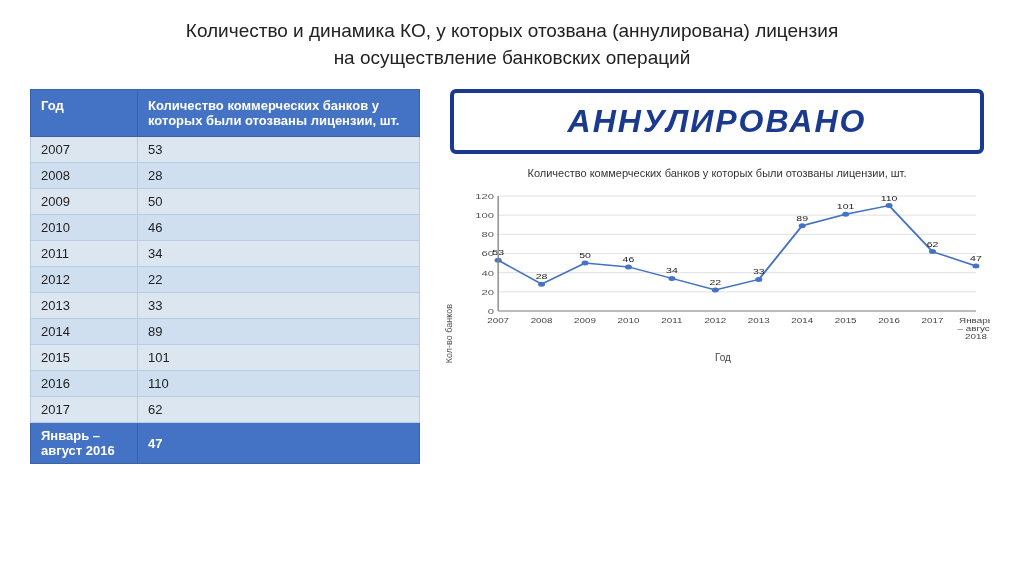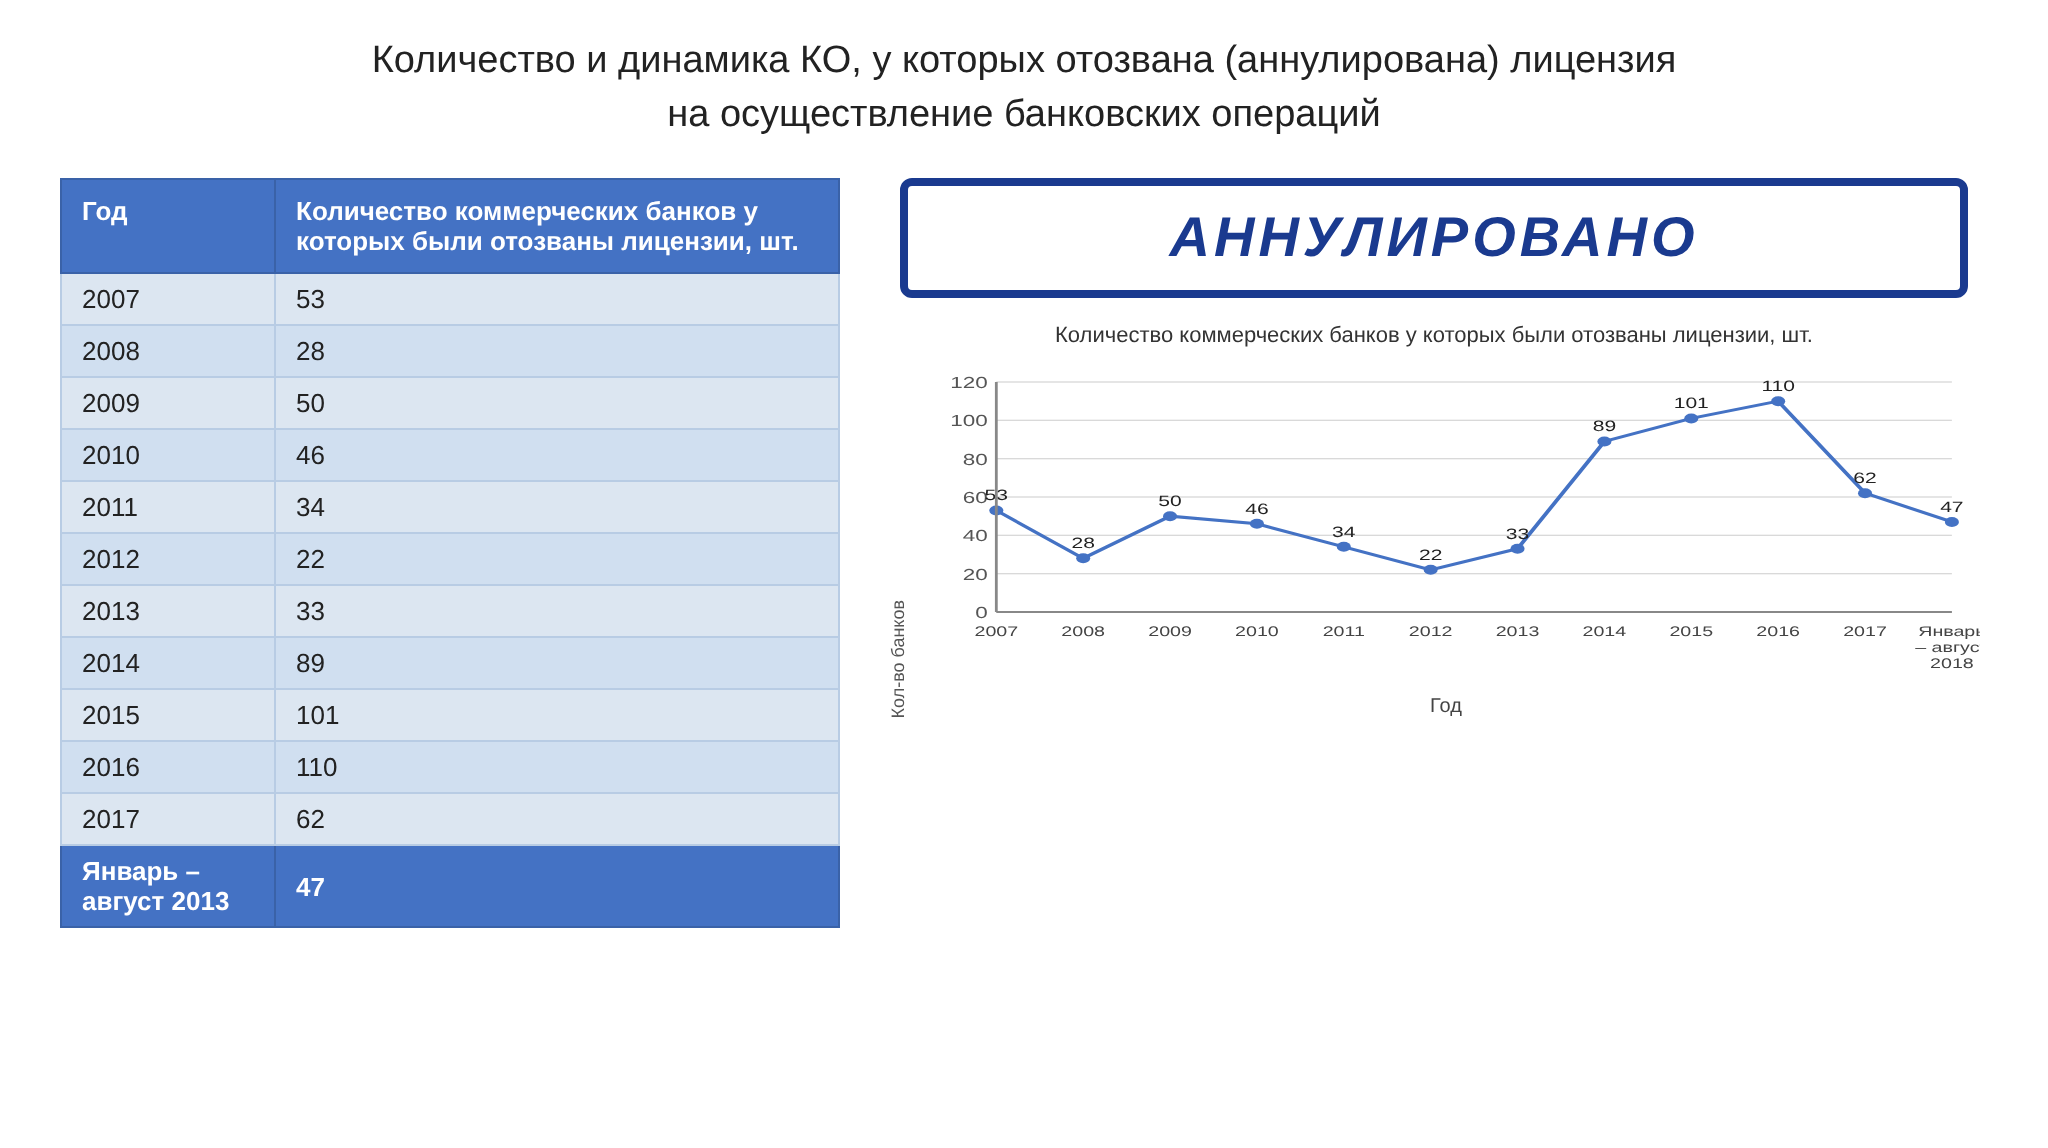--- a/index.html
+++ b/index.html
@@ -98,21 +98,21 @@
       display: flex;
       justify-content: center;
       align-items: center;
       border: 4px solid #1a3a8f;
       border-radius: 6px;
       padding: 10px 20px;
       margin: 0 10px;
     }
 
     .stamp-text {
-      font-size: 28px;
+      font-size: 32px;
       font-weight: 900;
       color: #1a3a8f;
       letter-spacing: 2px;
       font-style: italic;
       text-transform: uppercase;
     }
 
     
     .chart-section {
       padding: 0 4px;
@@ -215,21 +215,21 @@
           </tr>
           <tr>
             <td>2016</td>
             <td>110</td>
           </tr>
           <tr>
             <td>2017</td>
             <td>62</td>
           </tr>
           <tr>
-            <td>Январь – август 2013</td>
+            <td>Январь – август 2016</td>
             <td>47</td>
           </tr>
         </tbody>
     </table>
   </div>
 
   <div class="right-section">
 
     <div class="stamp-container">
       <span class="stamp-text">АННУЛИРОВАНО</span>

